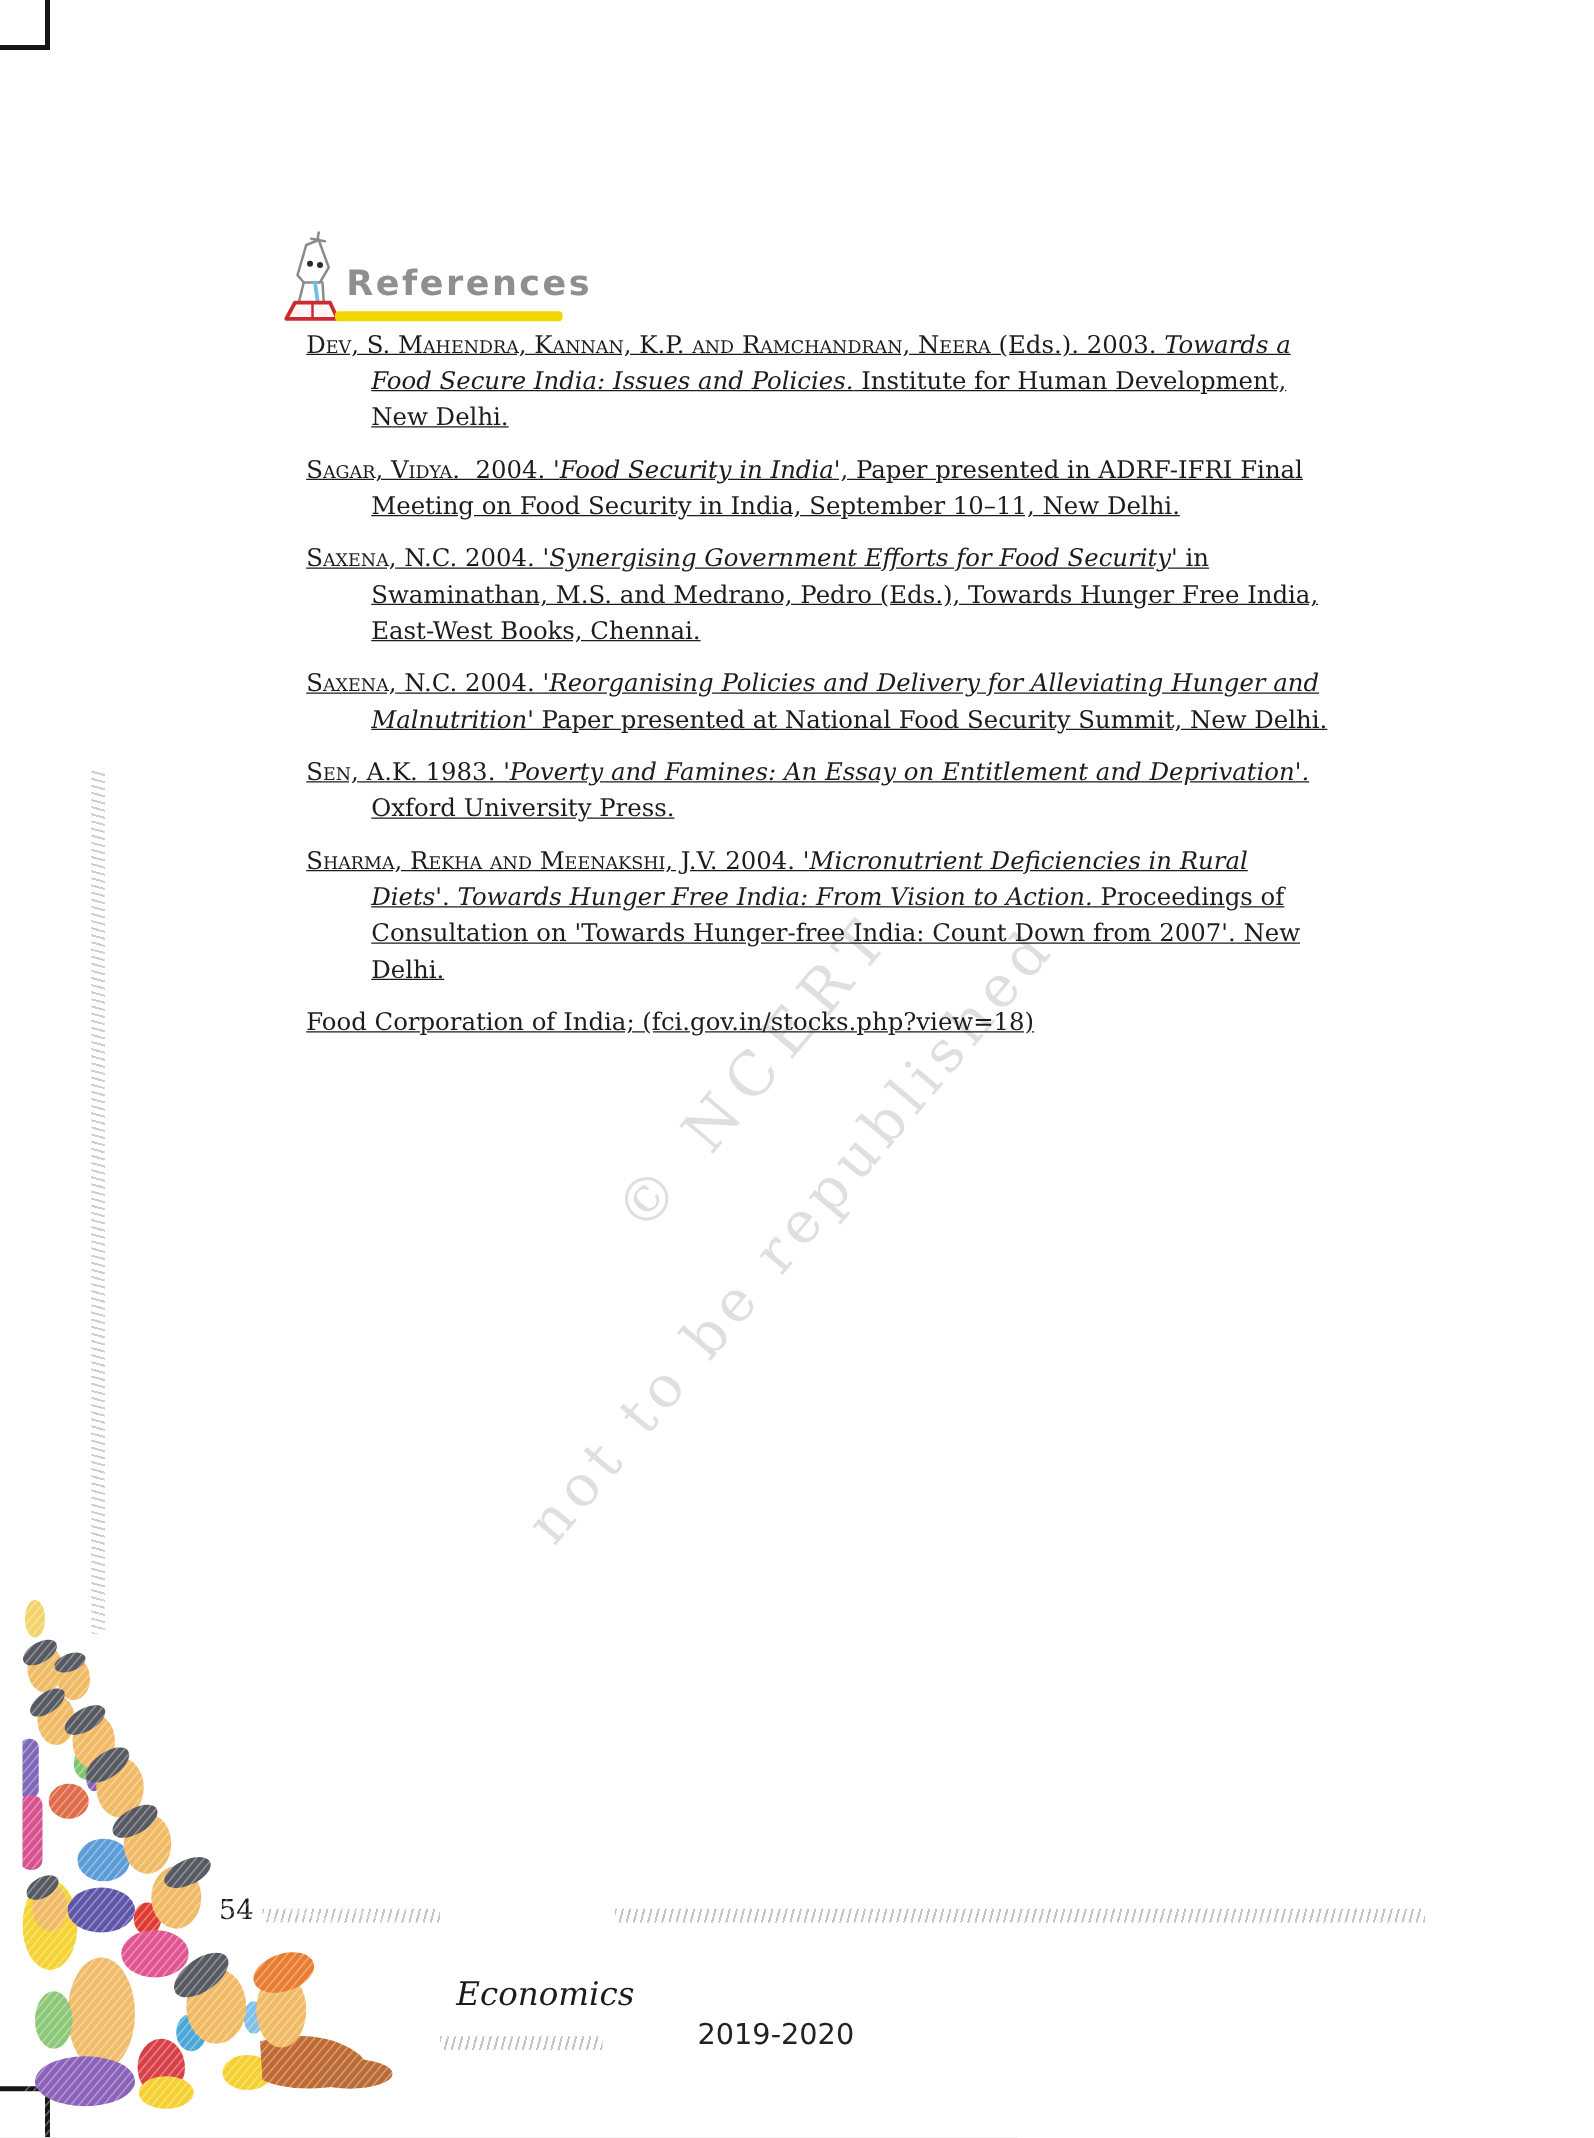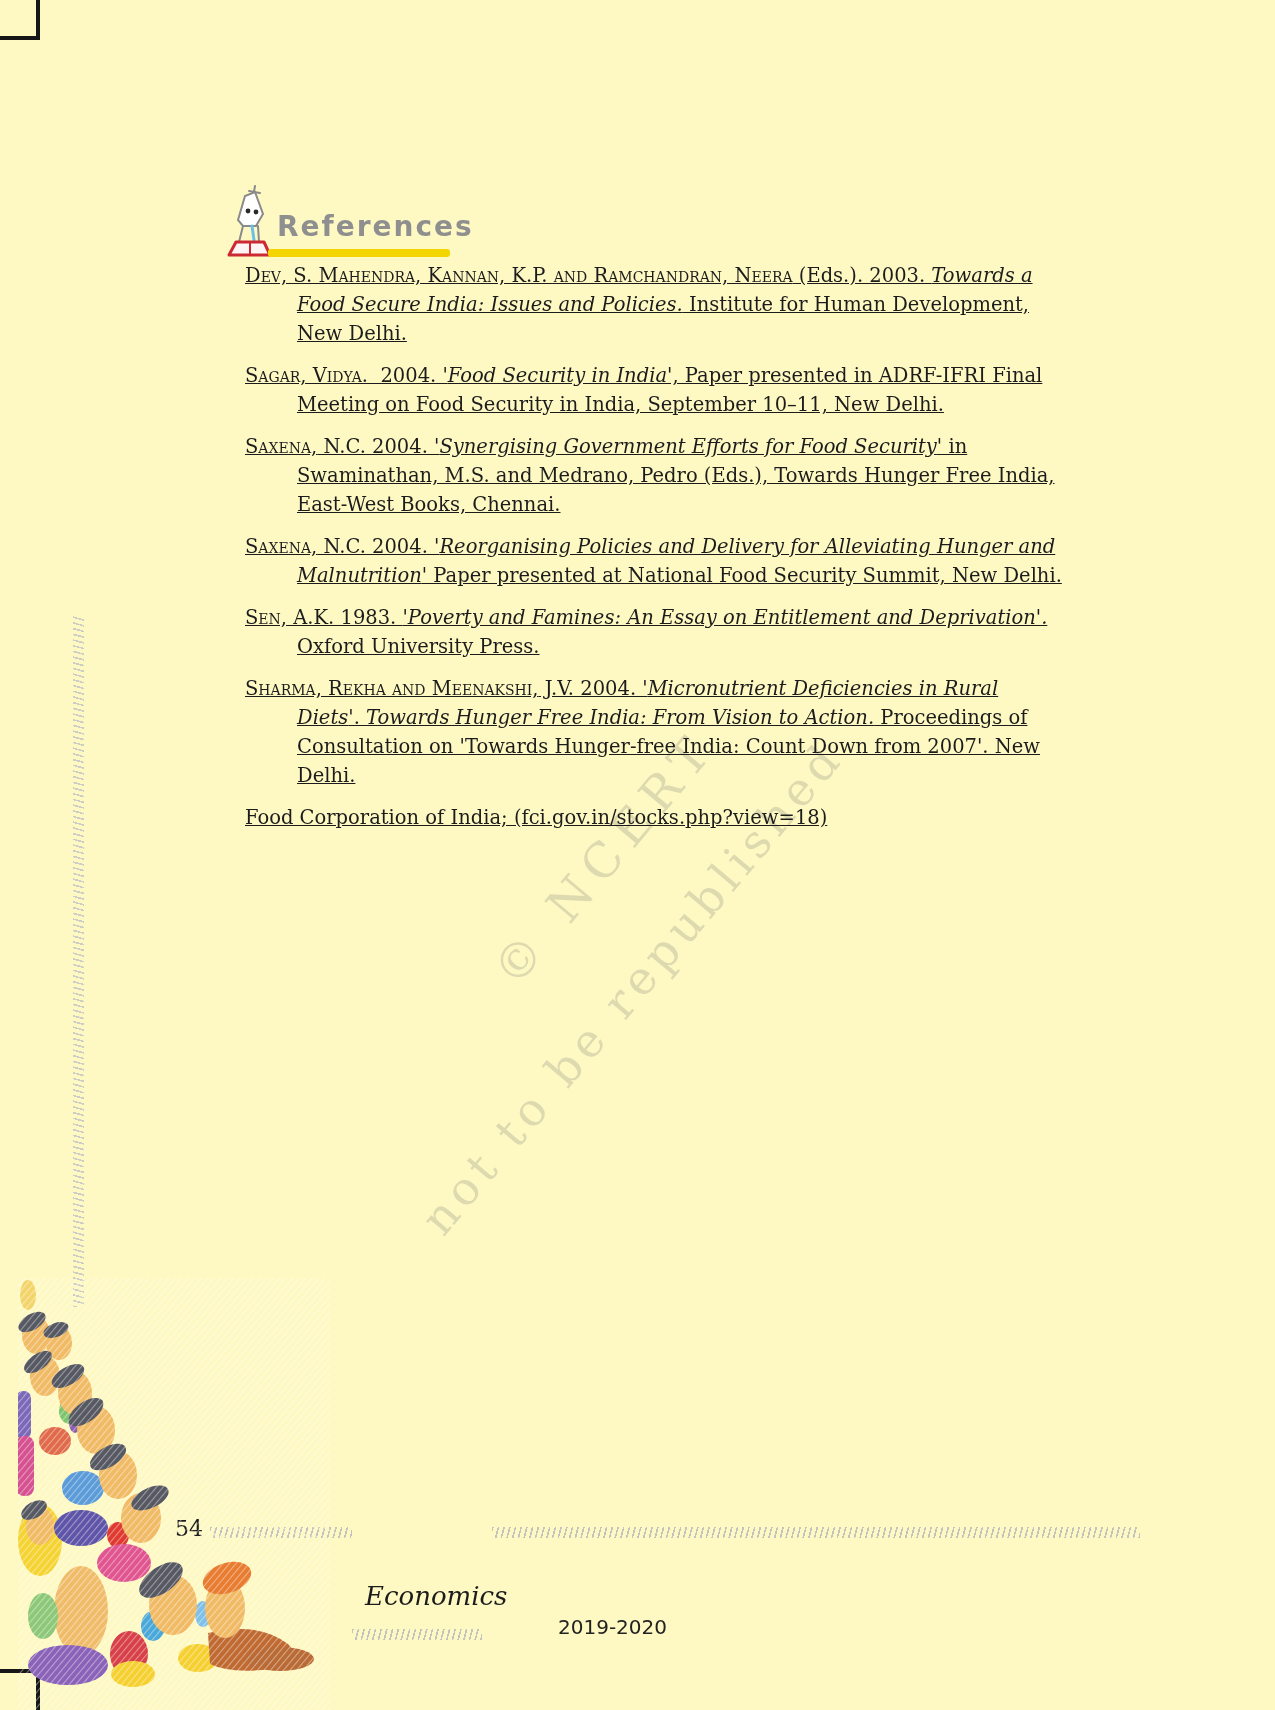--- a/index.html
+++ b/index.html
@@ -1,19 +1,19 @@
 <!DOCTYPE html>
 <html><head>
 <meta charset="utf-8">
 <style>
   html,body{margin:0;padding:0;background:#e8e8e8;}
   #page{
     position:relative;
     width:1275px;height:1710px;
-    background:#fef9c3;
+    background:#ffffff;
     overflow:hidden;
     font-family:"DejaVu Serif", serif;
     color:#1c1c1c;
   }
   
   .crop{position:absolute;background:#161616;}
   
   #mascot{position:absolute;left:224px;top:184px;}
   #refs-title{
     position:absolute;left:277px;top:210px;
@@ -48,21 +48,21 @@
   .sqv{
     position:absolute;
     background:repeating-linear-gradient(15deg,#c6c6c6 0 1.6px,rgba(0,0,0,0) 1.6px 5.5px);
     opacity:.85;
   }
   
   #page-num{position:absolute;left:175px;top:1516px;font-size:22px;}
   #footer-subject{position:absolute;left:365px;top:1581px;font-size:26px;font-style:italic;}
   #bottom-year{
     position:absolute;left:558px;top:1615px;
-    font-family:"DejaVu Sans", sans-serif;font-size:20px;color:#222;
+    font-family:"DejaVu Sans", sans-serif;font-size:23px;color:#222;
   }
   #crowd{position:absolute;left:18px;top:1278px;}
 </style>
 </head>
 <body>
 
 <div id="page">
 
   <div class="crop" style="left:36px;top:0;width:4px;height:40px;"></div>
   <div class="crop" style="left:0;top:36px;width:40px;height:4px;"></div>

